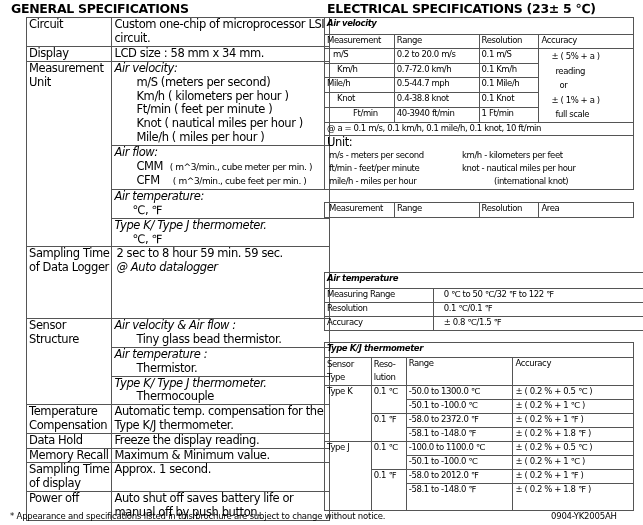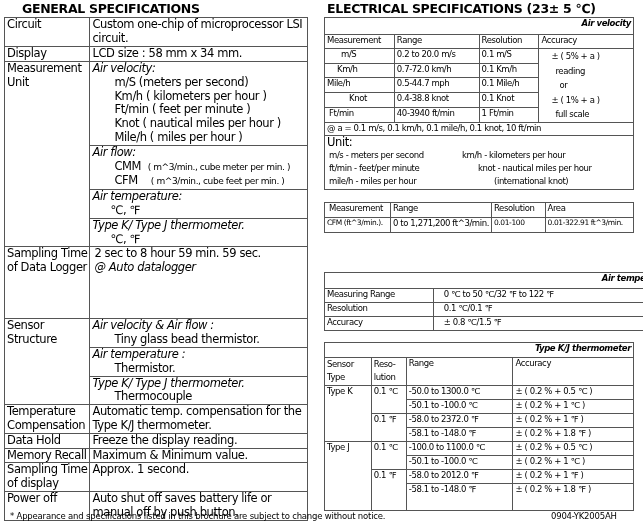--- a/index.html
+++ b/index.html
@@ -9,31 +9,31 @@
   .h{font-weight:bold;font-size:12.5px;letter-spacing:-0.3px;white-space:nowrap;}
   table{border-collapse:collapse;position:absolute;}
   td{border:1px solid #555;padding:0 2px;vertical-align:top;white-space:nowrap;
      letter-spacing:-0.4px;overflow:hidden;}
   .g td{font-size:11.5px;line-height:13.8px;}
   .it{font-style:italic;}
   .ind{padding-left:22px;}
   .ind2{padding-left:18px;}
   .sm{font-size:9px;}
   .xs{font-size:7px;}
-  .sec{font-weight:bold;font-style:italic;font-size:12.5px;text-align:right;}
+  .sec{font-weight:bold;font-style:italic;font-size:12.5px;}
   .r td{font-size:8.5px;}
   .big{font-size:12px;}
   .foot{font-size:8.5px;white-space:nowrap;letter-spacing:-0.2px;}
 </style>
 </head>
 <body>
 
-<div class="abs h" style="left:11px;top:1px;margin-left:11px;">GENERAL SPECIFICATIONS</div>
-
-<table class="g" style="left:4px;top:17px;width:304px;">
+<div class="abs h" style="left:11px;top:1px;">GENERAL SPECIFICATIONS</div>
+
+<table class="g" style="left:26px;top:17px;width:304px;">
   <colgroup>
       <col style="width:82px">
       <col style="width:222px">
     </colgroup>
   <tbody>
       <tr style="height:29px">
     <td>Circuit</td>
     <td>
           <div>Custom one-chip of microprocessor LSI</div>
           <div>circuit.</div>
@@ -156,21 +156,21 @@
       <tr style="height:17px">
         <td colspan="4" class="sec">Air velocity</td>
       </tr>
   <tr style="height:14px">
     <td>Measurement</td>
     <td>Range</td>
     <td>Resolution</td>
     <td>Accuracy</td>
   </tr>
   <tr style="height:14px">
-    <td class="big" style="padding-left:16px">m/S</td>
+    <td class="big" style="padding-left:8px">m/S</td>
     <td class="big">0.2 to 20.0 m/s</td>
     <td>0.1 m/S</td>
     <td rowspan="5" class="big" style="padding-left:12px;border-bottom:1px solid #555">
       <div style="line-height:14.5px">± ( 5% + a )</div>
       <div style="line-height:14.5px;padding-left:4px">reading</div>
       <div style="line-height:14.5px;padding-left:8px">or</div>
       <div style="line-height:14.5px">± ( 1% + a )</div>
       <div style="line-height:14.5px;padding-left:4px">full scale</div>
     </td>
   </tr>
@@ -178,41 +178,41 @@
     <td class="big" style="padding-left:12px">Km/h</td>
     <td class="big">0.7-72.0 km/h</td>
     <td>0.1 Km/h</td>
   </tr>
   <tr style="height:14px">
     <td class="big" style="">Mile/h</td>
     <td class="big">0.5-44.7 mph</td>
     <td>0.1 Mile/h</td>
   </tr>
   <tr style="height:14px">
-    <td class="big" style="padding-left:24px">Knot</td>
+    <td class="big" style="padding-left:12px">Knot</td>
     <td class="big">0.4-38.8 knot</td>
     <td>0.1 Knot</td>
   </tr>
   <tr style="height:14px">
-    <td class="big" style="padding-left:4px">Ft/min</td>
+    <td class="big" style="padding-left:28px">Ft/min</td>
     <td class="big">40-3940 ft/min</td>
     <td>1 Ft/min</td>
   </tr>
   <tr style="height:13px">
         <td colspan="4">@ a = 0.1 m/s, 0.1 km/h, 0.1 mile/h, 0.1 knot, 10 ft/min</td>
       </tr>
   <tr style="height:54px">
     <td colspan="4">
       <div style="font-size:11.5px;line-height:13px">Unit:</div>
       <div style="display:flex;line-height:13px;padding-left:2px">
             <span style="width:133px">m/s - meters per second</span>
-            <span>km/h - kilometers per hour</span>
+            <span>km/h - kilometers per feet</span>
           </div>
       <div style="display:flex;line-height:13px;padding-left:2px">
-            <span style="width:149px">ft/min - feet/per minute</span>
+            <span style="width:133px">ft/min - feet/per minute</span>
             <span>knot - nautical miles per hour</span>
           </div>
       <div style="display:flex;line-height:13px;padding-left:2px">
             <span style="width:165px">mile/h - miles per hour</span>
             <span>(international knot)</span>
           </div>
     </td>
   </tr>
 </tbody>
   </table>
@@ -224,26 +224,20 @@
       <col style="width:60px">
       <col style="width:95px">
     </colgroup>
   <tbody>
   <tr style="height:15px">
     <td style="padding-left:4px">Measurement</td>
     <td>Range</td>
     <td>Resolution</td>
     <td>Area</td>
   </tr>
-  <tr style="height:15px">
-    <td class="xs" style="font-size:7.5px">CFM (ft^3/min.).</td>
-    <td class="xs">0 to 1,271,200  ft^3/min.</td>
-    <td style="font-size:7.5px">0.01-100</td>
-    <td style="font-size:7.5px">0.01-322.91 ft^3/min.</td>
-  </tr>
 </tbody>
   </table>
 
 <table class="r" style="left:324px;top:272px;width:352px;">
   <colgroup>
       <col style="width:96px">
       <col style="width:214px">
     </colgroup>
   <tbody>
       <tr style="height:16px">

